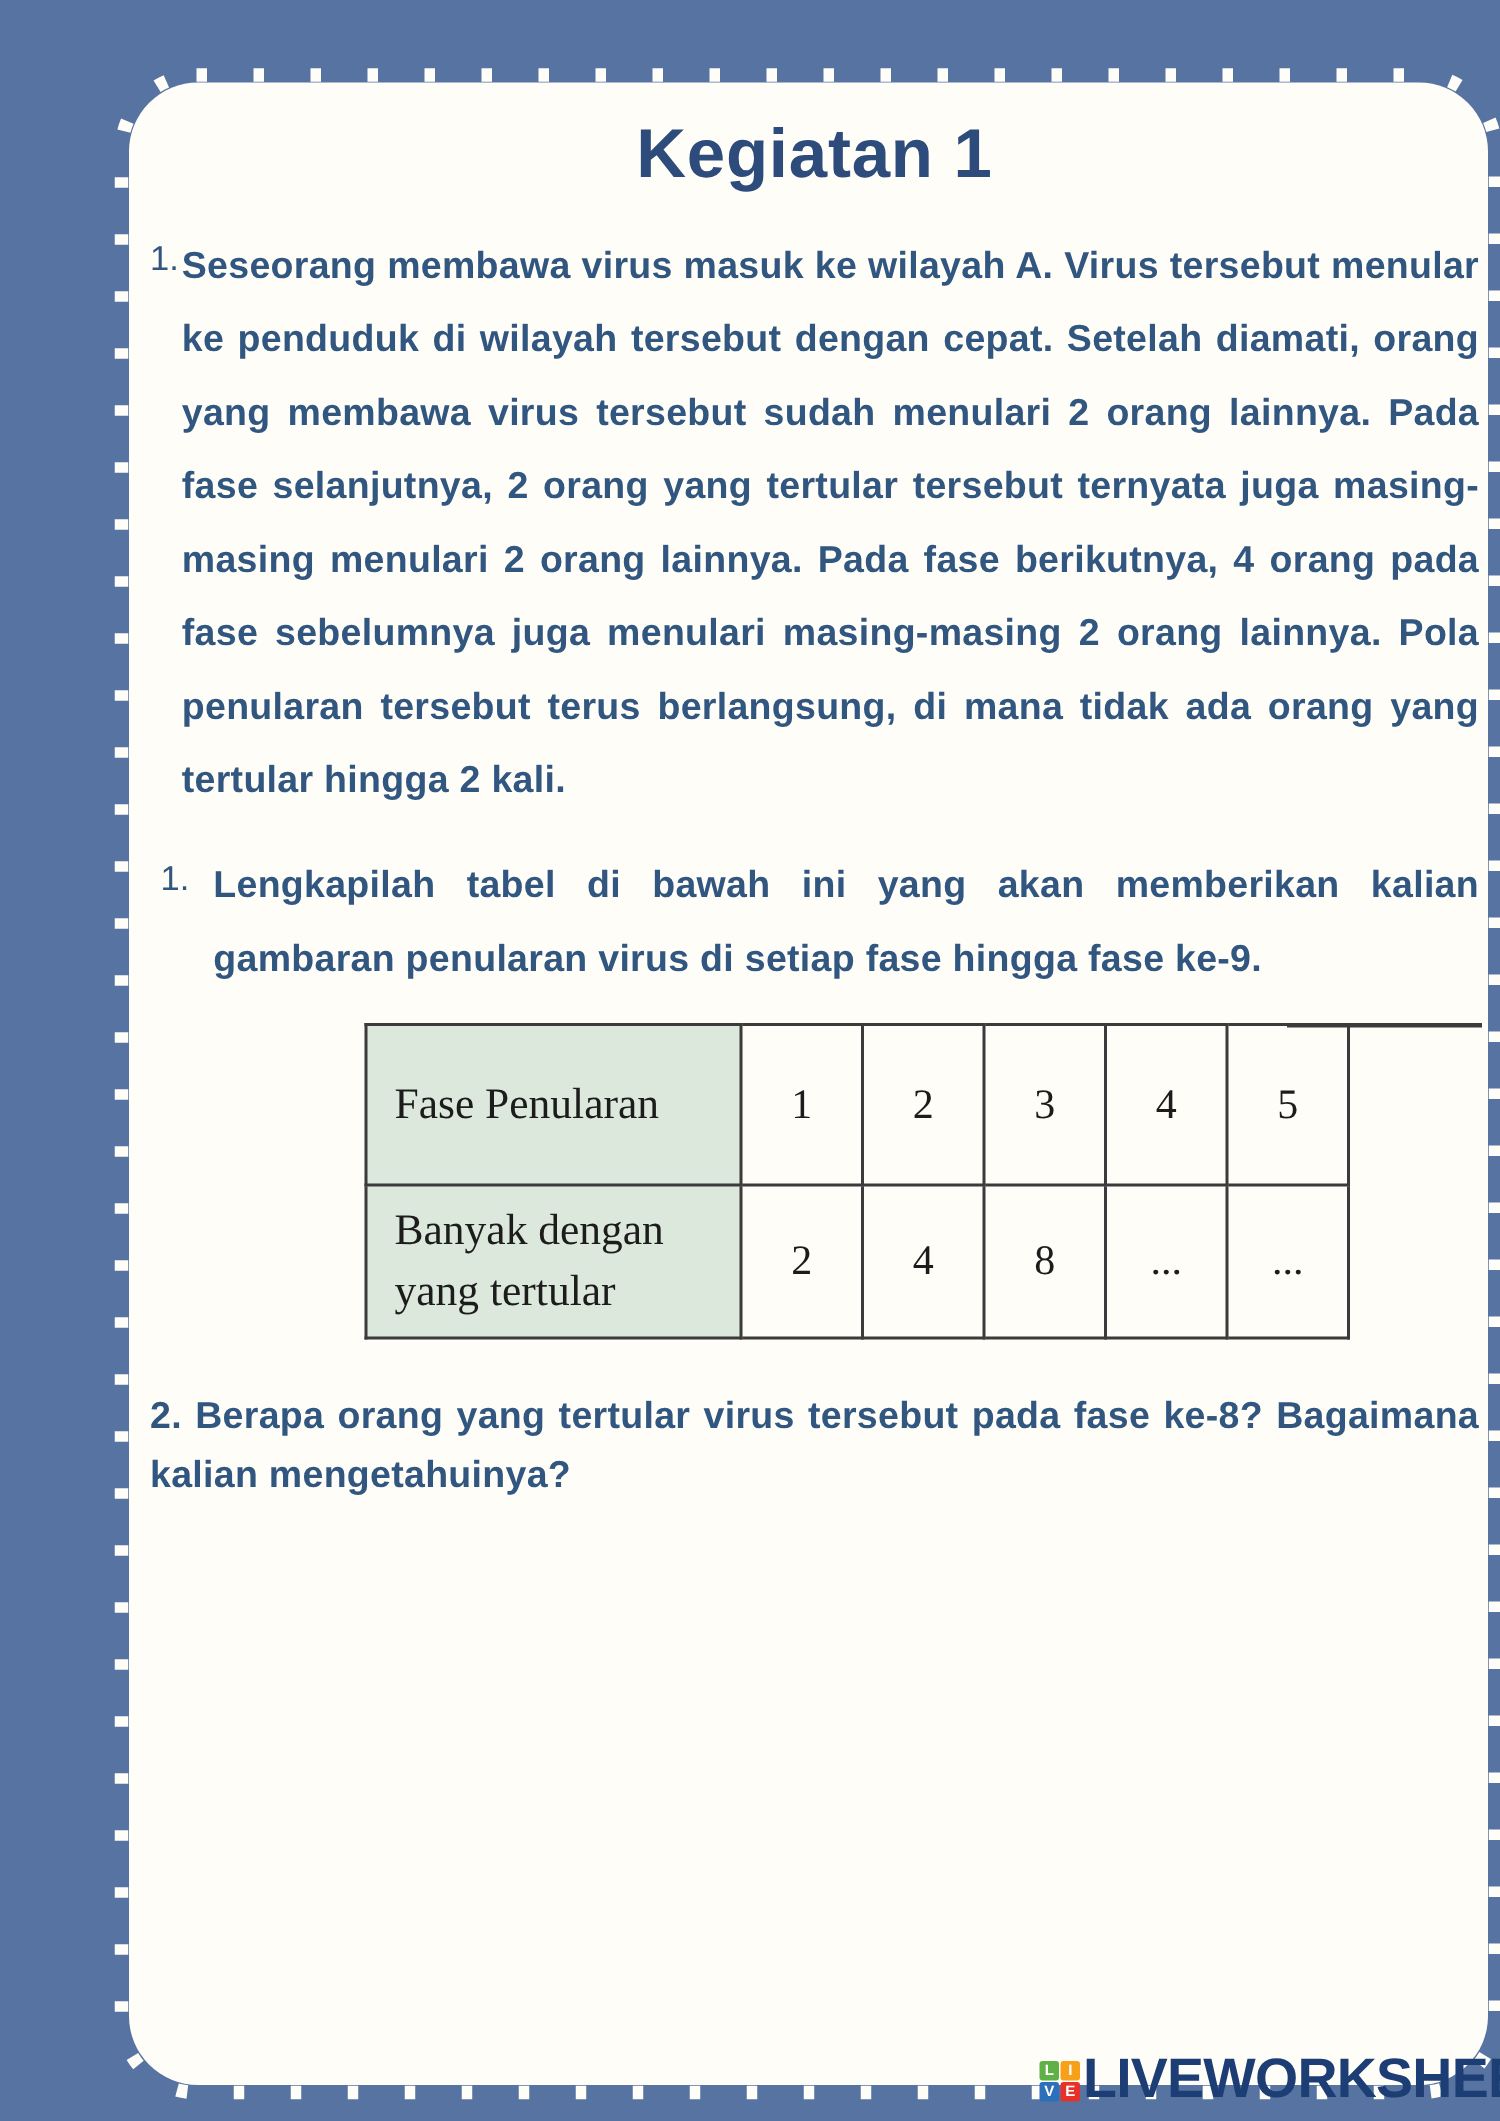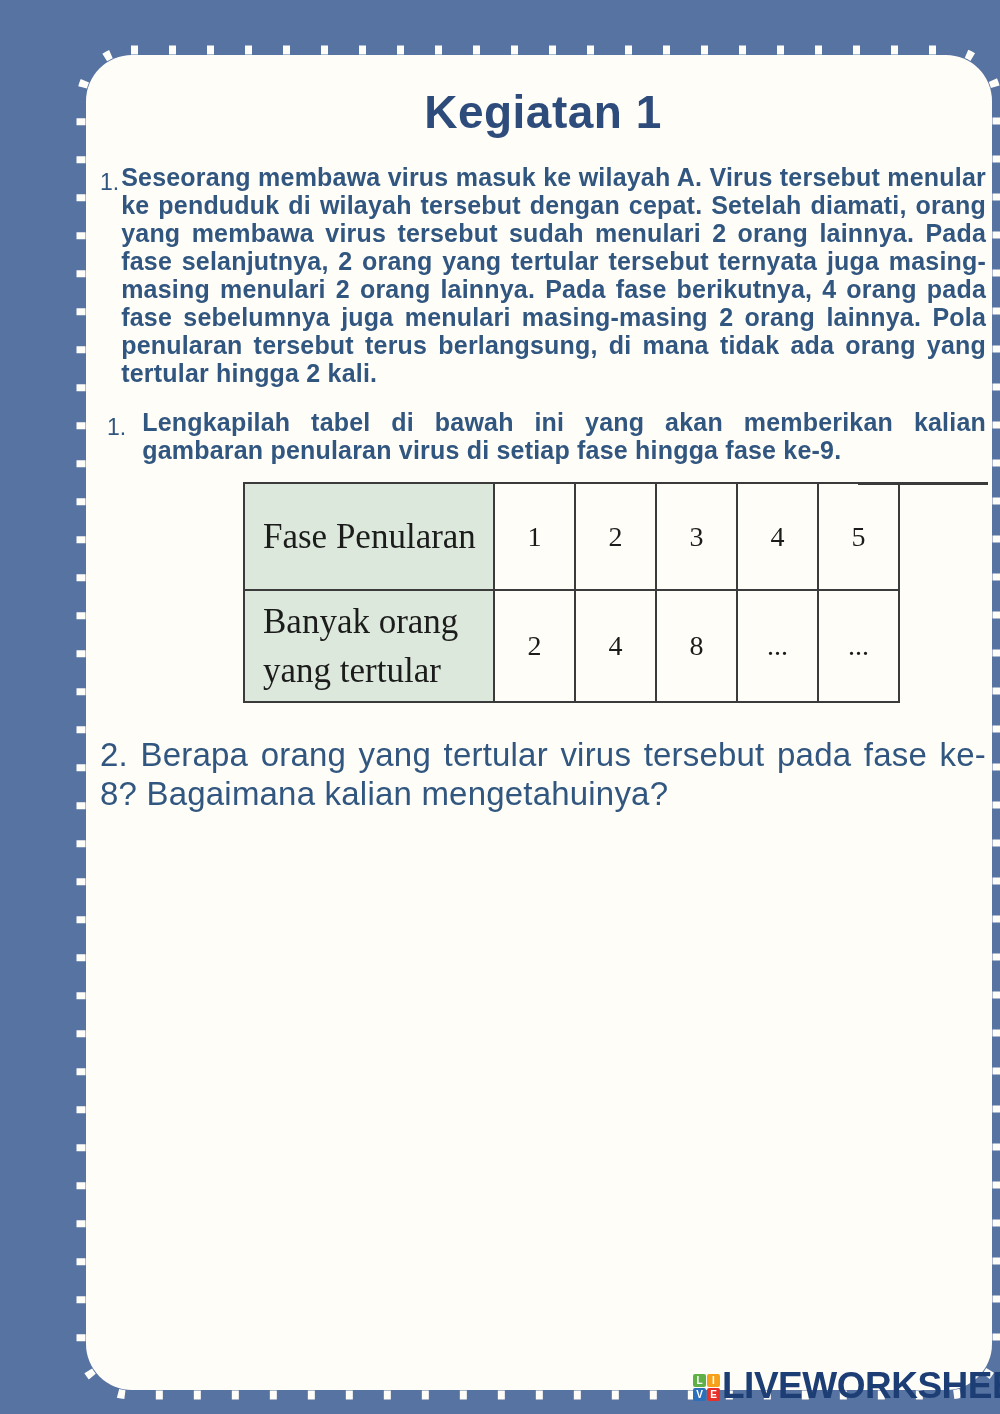--- a/index.html
+++ b/index.html
@@ -7,60 +7,60 @@
     width:1000px;height:1414px;position:relative;overflow:hidden;
     background:#5673a2;
     font-family:"Liberation Sans", sans-serif;
   }
   .card{
     position:absolute;left:86px;top:55px;width:906px;height:1335px;
     background:#fffdf8;border-radius:46px;
   }
   .stitch{position:absolute;left:0;top:0;pointer-events:none;}
   .content{
-    position:absolute;left:100px;top:65px;width:886px;
+    position:absolute;left:100px;top:55px;width:886px;
   }
   .page-title{
     margin:20px 0 0 0;text-align:center;
     font-size:46px;font-weight:bold;letter-spacing:0.5px;
     color:#2e4c7b;
   }
   .item{display:flex;align-items:flex-start;margin-top:24px;}
   .item .marker{
     flex:0 0 auto;font-weight:400;font-size:23px;line-height:39px;color:#31567f;
   }
   .item .itext{
     flex:1 1 auto;text-align:justify;
-    font-size:25px;font-weight:bold;line-height:28px;letter-spacing:0.2px;
+    font-size:25px;font-weight:bold;line-height:49px;letter-spacing:0.2px;
     color:#31567f;
   }
   .item1 .marker{margin-right:2px;}
   .item2{margin-top:21px;padding-left:7px;}
   .item2 .marker{margin-right:16px;}
   .table-zone{position:relative;margin:18px 0 0 143px;width:700px;}
   .top-rule-extension{
     position:absolute;left:615px;top:0;width:130px;height:3px;background:#3b3b3b;
   }
   table.fase-table{
     border-collapse:collapse;table-layout:fixed;
     font-family:"Liberation Serif", serif;color:#1c1c1c;
   }
   table.fase-table td{border:2px solid #3b3b3b;}
   table.fase-table tr td:first-child{
     width:222px;background:#dce8db;text-align:left;padding:6px 8px 6px 18px;
-    font-size:35px;line-height:1.4;
+    font-size:29px;line-height:1.4;
   }
   table.fase-table td.val{
     width:79px;text-align:center;font-size:28px;padding:0;
   }
   table.fase-table tr.r1 td{height:93px;}
   table.fase-table tr.r2 td{height:88px;}
   .question{
     margin-top:32px;text-align:justify;
-    font-size:33px;font-weight:normal;line-height:39px;letter-spacing:0.2px;
+    font-size:25px;font-weight:bold;line-height:39px;letter-spacing:0.2px;
     color:#31567f;
   }
   .question.q3{margin-top:40px;}
   .footer{
     position:absolute;left:693px;top:1366px;display:flex;align-items:flex-start;
   }
   .logo-grid{
     display:grid;grid-template-columns:13px 13px;grid-auto-rows:13px;gap:1px;
     margin:8px 2px 0 0;
   }
@@ -102,21 +102,21 @@
       <tbody>
         <tr class="r1">
           <td>Fase Penularan</td>
           <td class="val">1</td>
           <td class="val">2</td>
           <td class="val">3</td>
           <td class="val">4</td>
           <td class="val">5</td>
         </tr>
         <tr class="r2">
-          <td>Banyak orang yang tertular</td>
+          <td>Banyak dengan yang tertular</td>
           <td class="val">2</td>
           <td class="val">4</td>
           <td class="val">8</td>
           <td class="val">...</td>
           <td class="val">...</td>
         </tr>
       </tbody>
     </table>
   </div>
 

